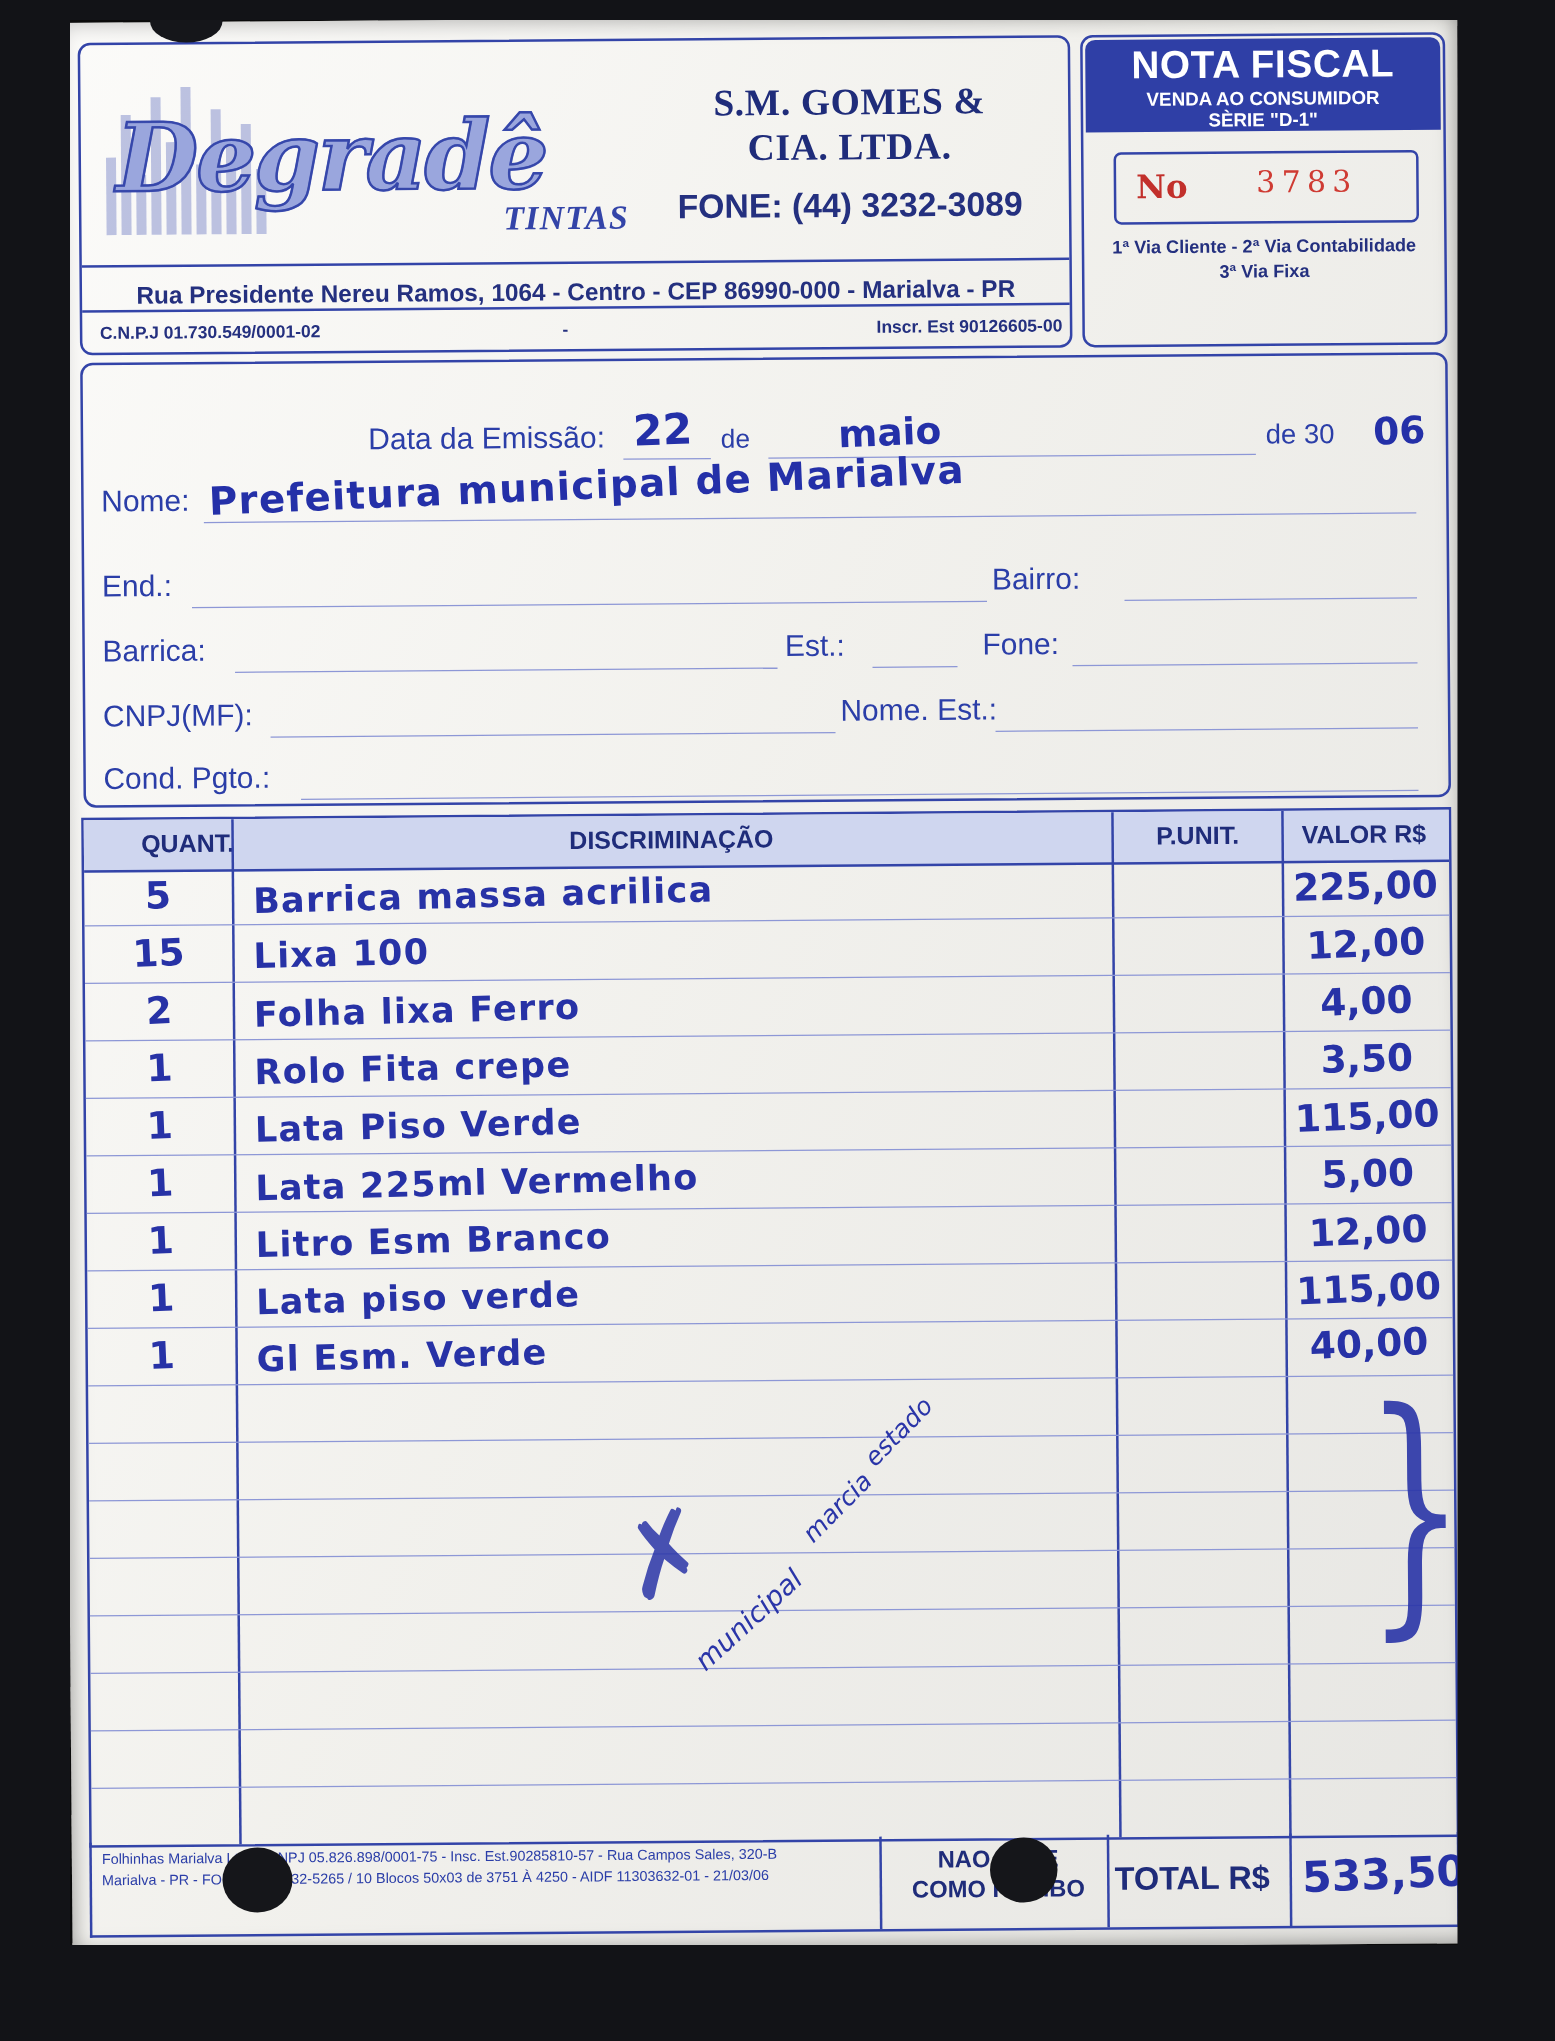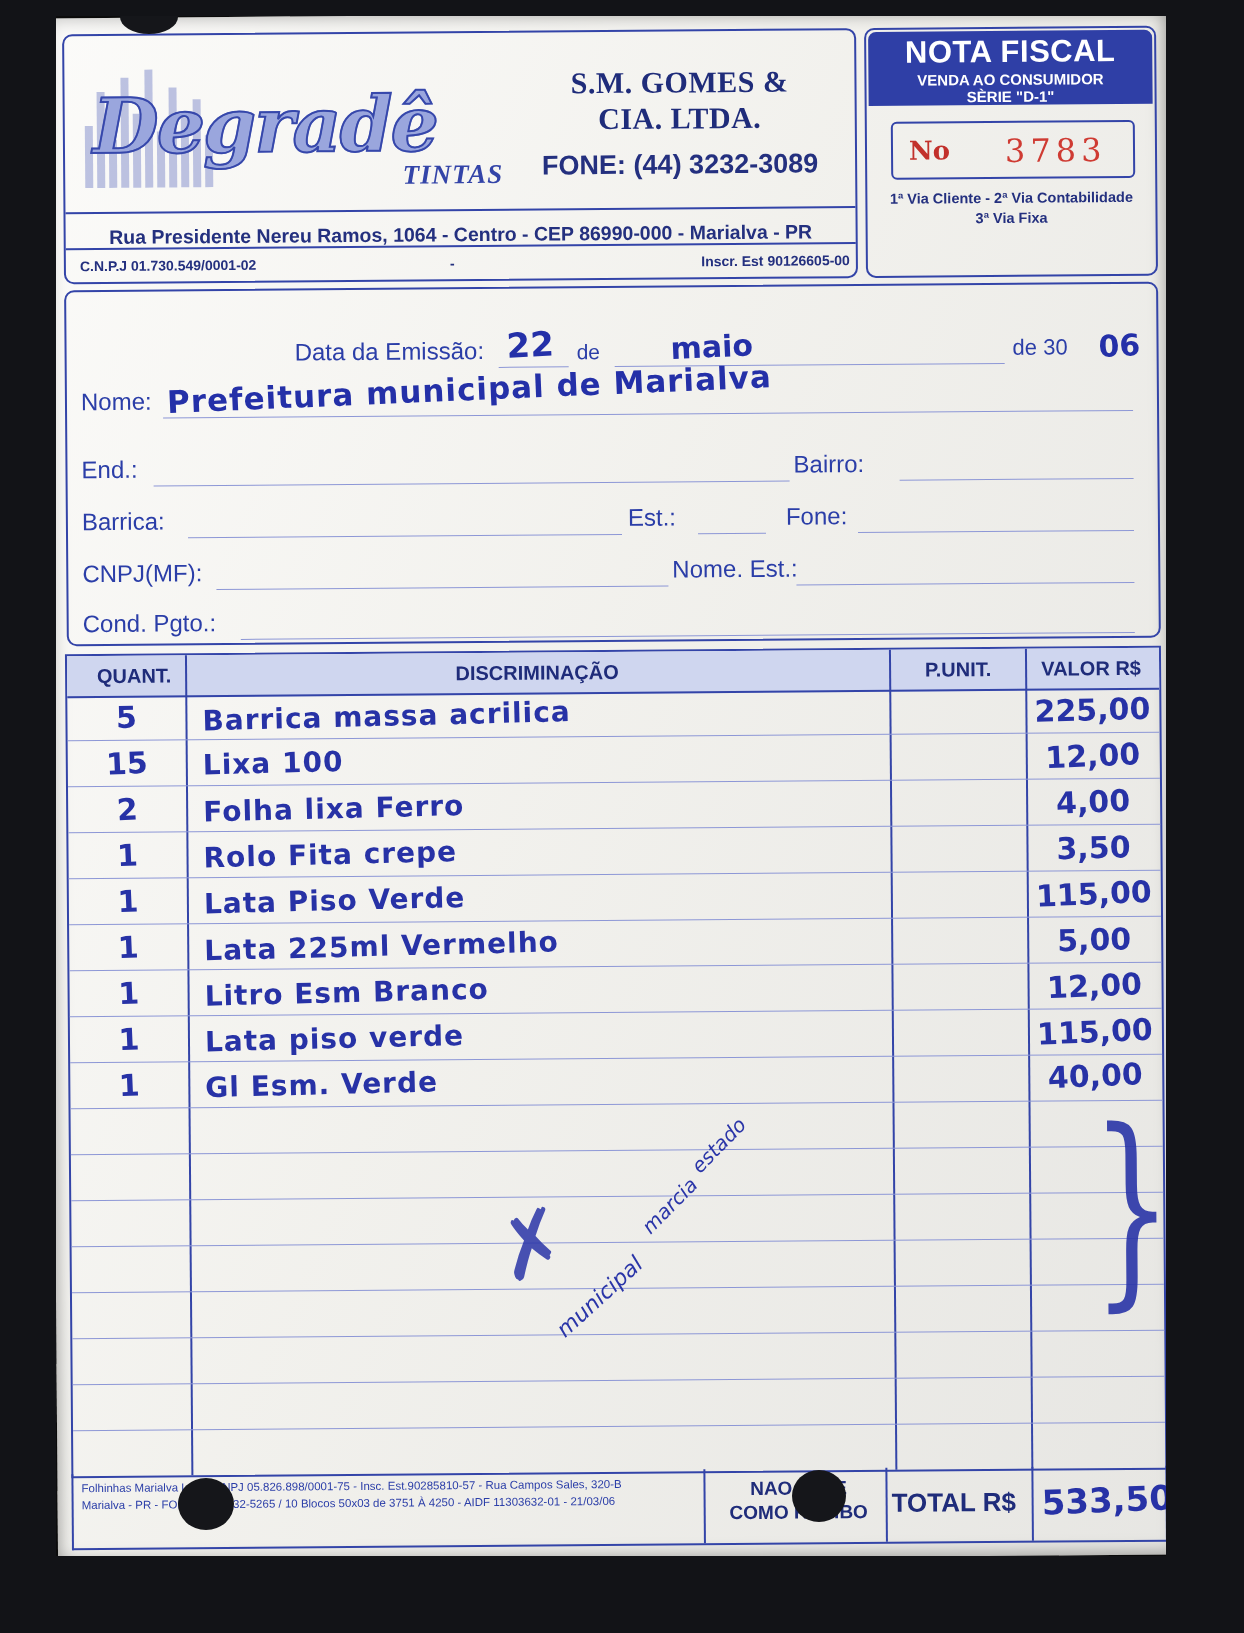--- a/index.html
+++ b/index.html
@@ -40,21 +40,21 @@
   #nfbox{left:818px;top:16px;width:288px;height:246px;}
   #nftitle{position:absolute;left:2px;top:2px;right:2px;height:74px;background:#2f3fa6;
      border-radius:8px 8px 0 0;color:#fff;text-align:center;}
   #nftitle .t1{font-weight:bold;font-size:31px;letter-spacing:.5px;margin-top:3px;}
   #nftitle .t2{font-weight:bold;font-size:15px;margin-top:1px;}
   #nftitle .t3{font-weight:bold;font-size:15px;}
   #numbox{position:absolute;left:24px;top:92px;width:240px;height:54px;border:2px solid #3344a8;border-radius:6px;}
   #numbox .no{position:absolute;left:16px;top:12px;font-family:"DejaVu Serif",serif;
      font-weight:bold;font-size:26px;color:#c2302b;}
   #numbox .nm{position:absolute;left:112px;top:9px;font-family:"DejaVu Serif",serif;
-     font-size:32px;letter-spacing:5px;color:#cf3b33;}
+     font-size:24px;letter-spacing:5px;color:#cf3b33;}
   #vias{position:absolute;left:8px;top:160px;right:8px;text-align:center;
      font-weight:bold;font-size:14.5px;color:#24307f;line-height:1.35;}
   
   #cli{left:16px;top:272px;width:1090px;height:352px;}
   .fl{position:absolute;font-size:24px;color:#2b3ea8;}
   .dot{position:absolute;border-bottom:1.6px solid #8d97d6;}
   .hw{position:absolute;font-family:"DejaVu Sans",sans-serif;color:#2430a8;
       transform:rotate(-2deg);font-weight:bold;}
   
   #tbl{position:absolute;left:14px;top:636px;width:1092px;height:820px;border:2px solid #3344a8;}
@@ -180,21 +180,21 @@
       <div class="dot" style="left:148px;top:298px;width:452px"></div>
       <div class="fl" style="left:604px;top:268px">Nome. Est.:</div>
       <div class="dot" style="left:728px;top:298px;width:338px"></div>
 
       <div class="fl" style="left:14px;top:318px">Cond.  Pgto.:</div>
       <div class="dot" style="left:172px;top:348px;width:894px"></div>
     </div>
 
     <div id="tbl">
       <div id="thead">
-        <div style="left:0;width:134px">QUANT.</div>
+        <div style="left:16px;width:134px">QUANT.</div>
         <div style="left:120px;width:700px">DISCRIMINAÇÃO</div>
         <div style="left:824px;width:134px">P.UNIT.</div>
         <div style="left:960px;width:128px">VALOR R$</div>
       </div>
       <div class="vl" style="left:118px"></div>
       <div class="vl" style="left:822px"></div>
       <div class="vl" style="left:958px"></div>
 
       <div class="rowline" style="top:84px"></div>
       <div class="rowline" style="top:130px"></div>

